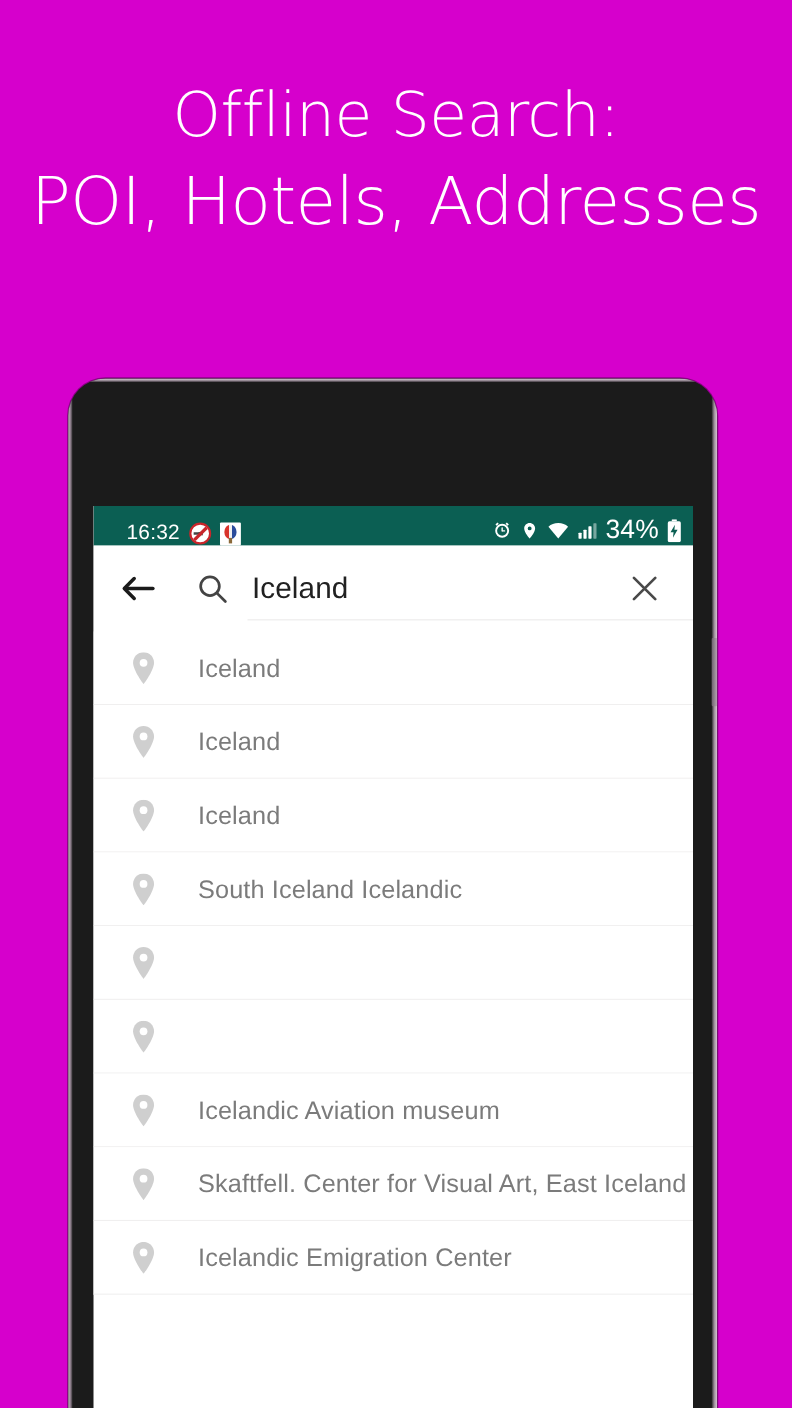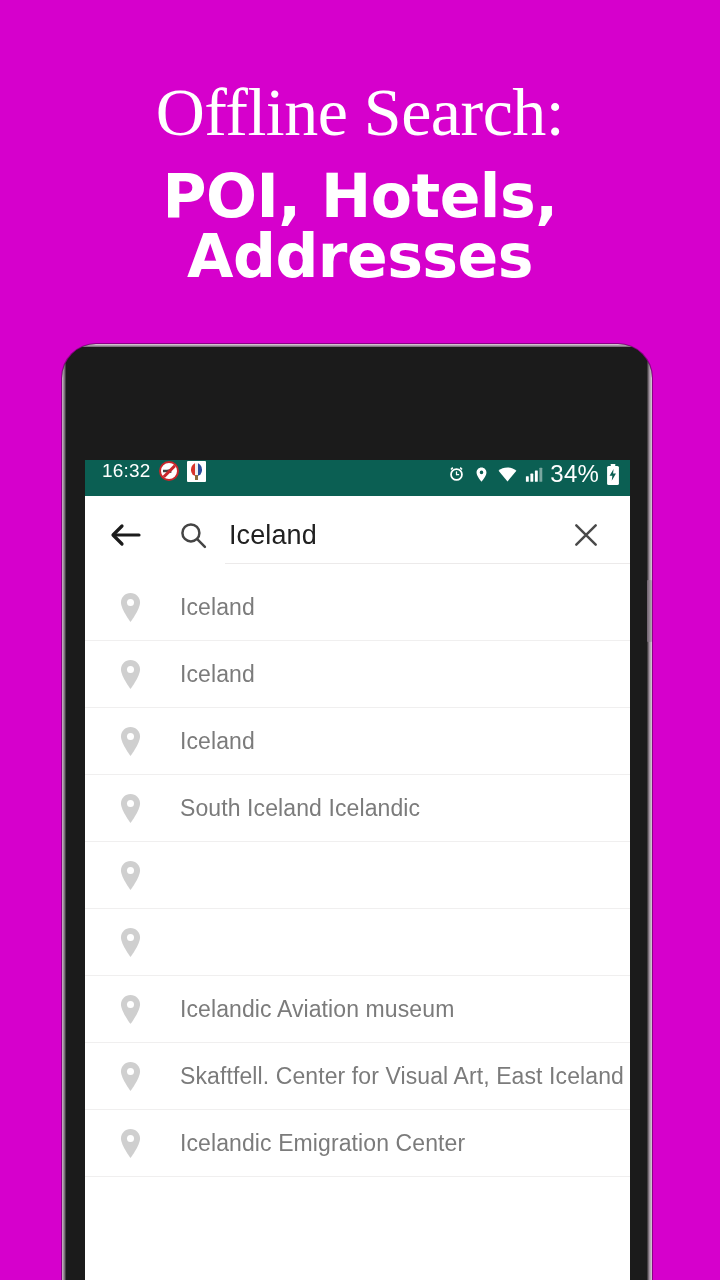--- a/index.html
+++ b/index.html
@@ -15,22 +15,22 @@
     position:absolute;
     top:78px; left:0; right:0;
     text-align:center;
     color:#ffffff;
     font-family:"DejaVu Sans", sans-serif;
     font-weight:300;
     letter-spacing:-0.5px;
     line-height:1.0;
   }
   .promo-line { display:block; }
-  .promo-line-1 { font-size:68px; margin-bottom:20px;font-family:Liberation Serif, serif; }
-  .promo-line-2 { font-size:60px;font-weight:bold; }
+  .promo-line-1 { font-size:56px; margin-bottom:20px; }
+  .promo-line-2 { font-size:60px; }
 
   
   .phone {
     position:absolute;
     left:62px;
     top:344px;
     width:590px;
     height:960px;
     background:#1b1b1b;
     border-radius:34px 34px 0 0;
@@ -68,22 +68,22 @@
     width:545px; height:844px;
     background:#ffffff;
     overflow:hidden;
   }
 
   
   .statusbar {
     height:36px;
     background:#0b5f53;
     display:flex;
-    align-items:flex-start;
-    padding:0 10px 0 17px;
+    align-items:flex-end;
+    padding:0 10px 0 30px;
     color:#ffffff;
     font-size:19px;
   }
   .sb-left { display:flex; align-items:center; gap:8px; }
   .sb-time { font-size:19px; letter-spacing:0.2px; }
   .sb-right {
     margin-left:auto;
     display:flex; align-items:center; gap:7px;
   }
   .sb-pct { font-size:24px; letter-spacing:0.2px; }

